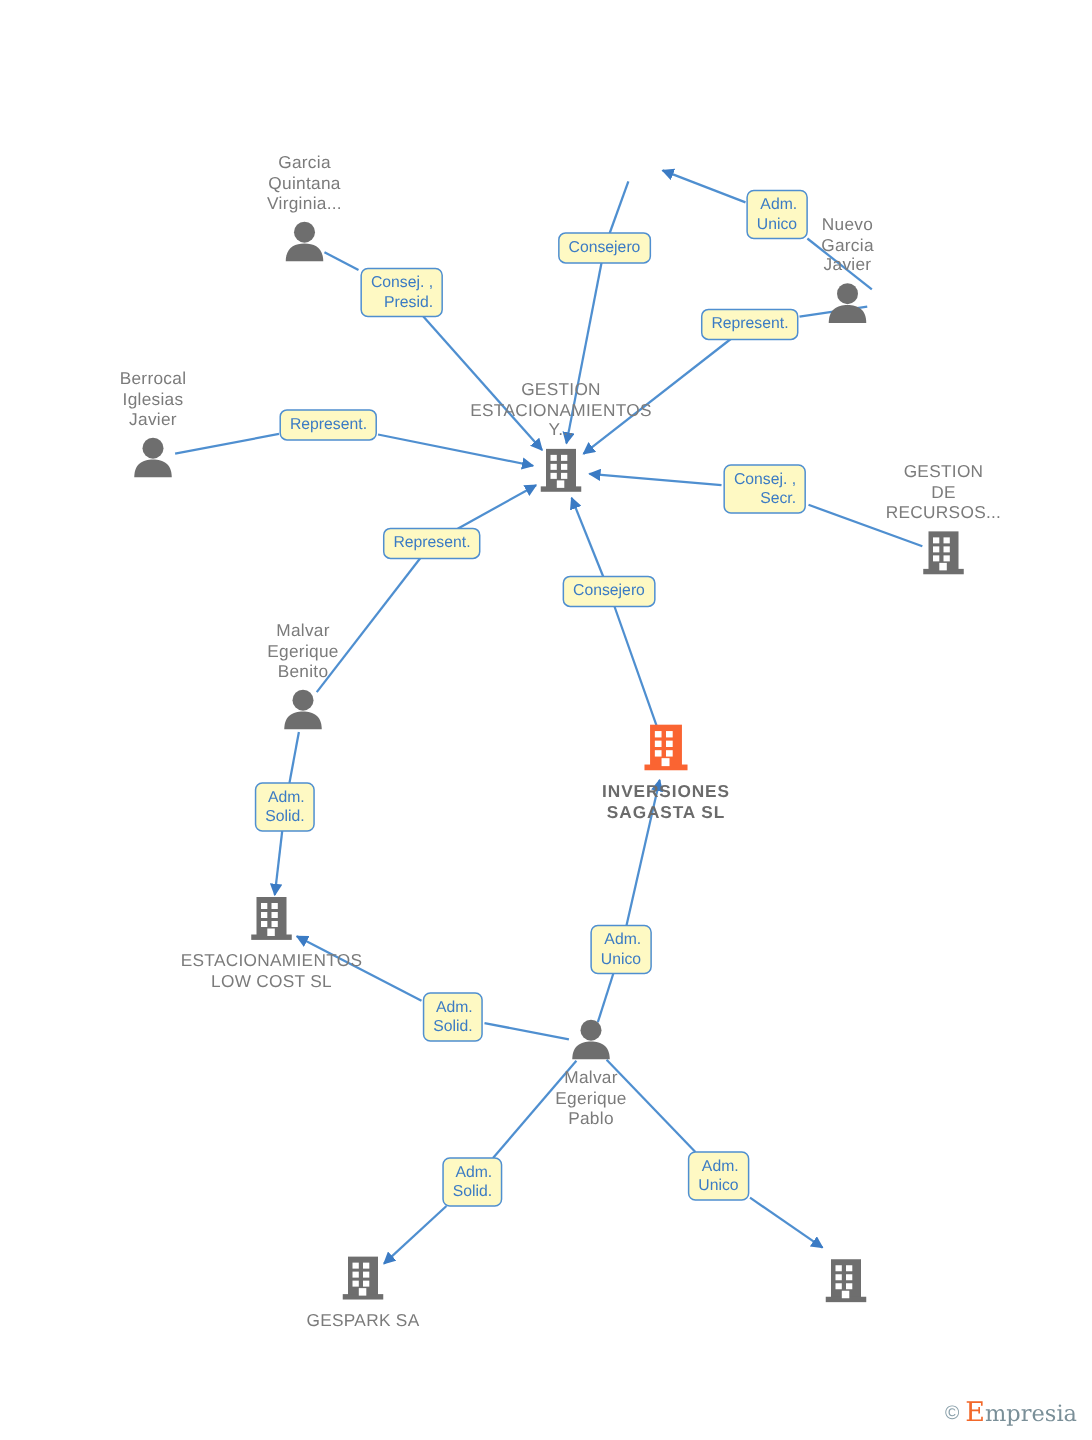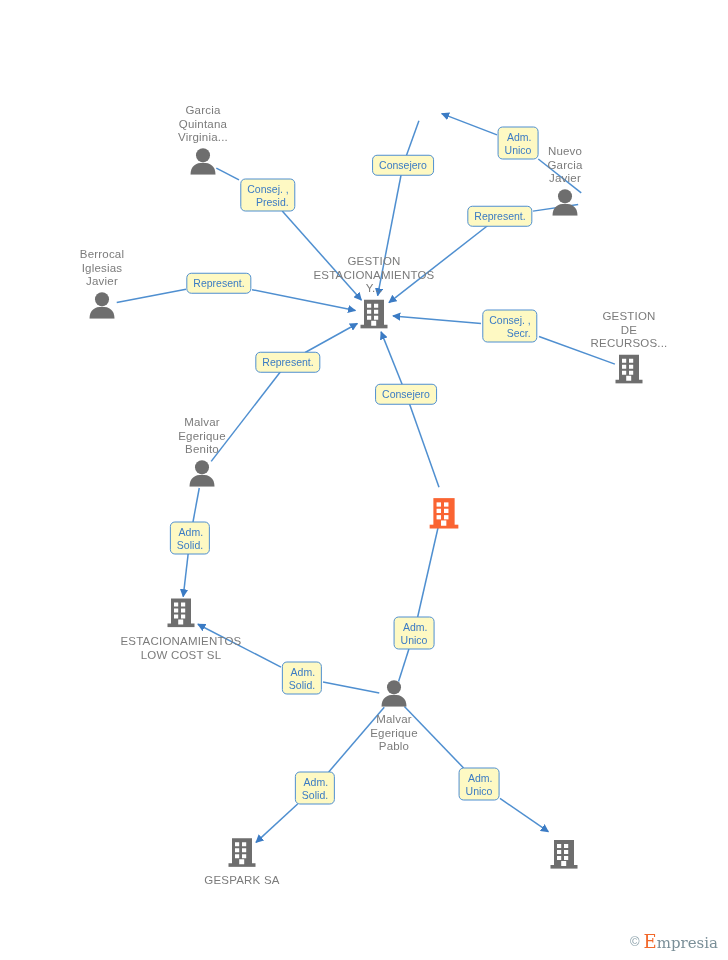--- a/index.html
+++ b/index.html
@@ -176,20 +176,22 @@
           <rect x="1.5" y="27" width="27" height="3.6" fill="#FA6432"></rect>
           <rect x="8" y="6" width="4.2" height="4" fill="#fff"></rect>
           <rect x="15" y="6" width="4.2" height="4" fill="#fff"></rect>
           <rect x="8" y="12" width="4.2" height="4" fill="#fff"></rect>
           <rect x="15" y="12" width="4.2" height="4" fill="#fff"></rect>
           <rect x="8" y="18" width="4.2" height="4" fill="#fff"></rect>
           <rect x="15" y="18" width="4.2" height="4" fill="#fff"></rect>
           <rect x="12.2" y="23" width="5" height="5" fill="#fff"></rect>
         </svg>
     </span>
+    <span class="label">INVERSIONES
+SAGASTA  SL</span>
   </div>
 
   <div class="node company lbl-below" style="left:181px;top:629px;width:170px">
     <span class="icon">
       <svg width="30" height="32" viewBox="0 0 30 32">
           <rect x="5" y="2" width="20" height="26" fill="#6e6e6e"></rect>
           <rect x="1.5" y="27" width="27" height="3.6" fill="#6e6e6e"></rect>
           <rect x="8" y="6" width="4.2" height="4" fill="#fff"></rect>
           <rect x="15" y="6" width="4.2" height="4" fill="#fff"></rect>
           <rect x="8" y="12" width="4.2" height="4" fill="#fff"></rect>

